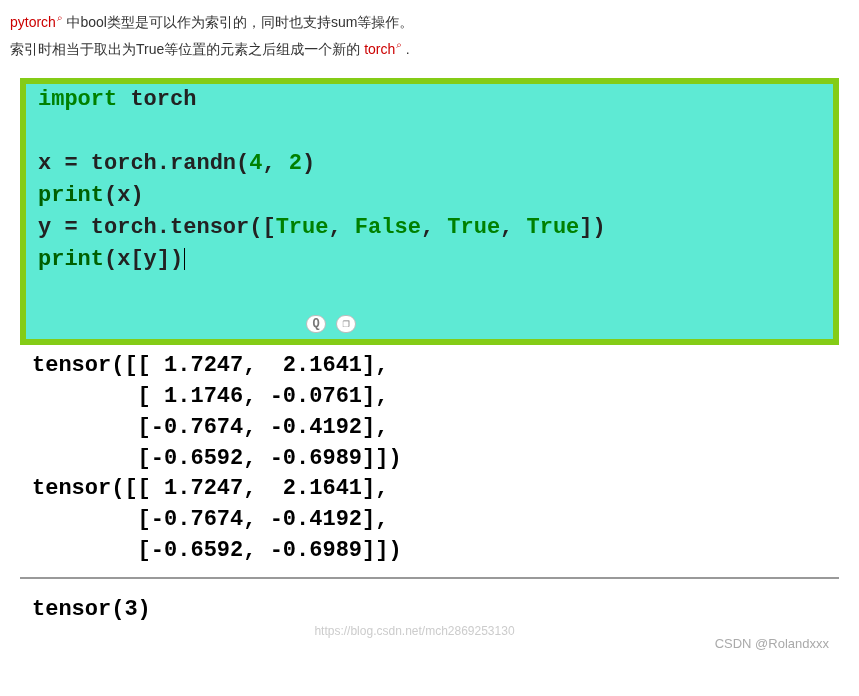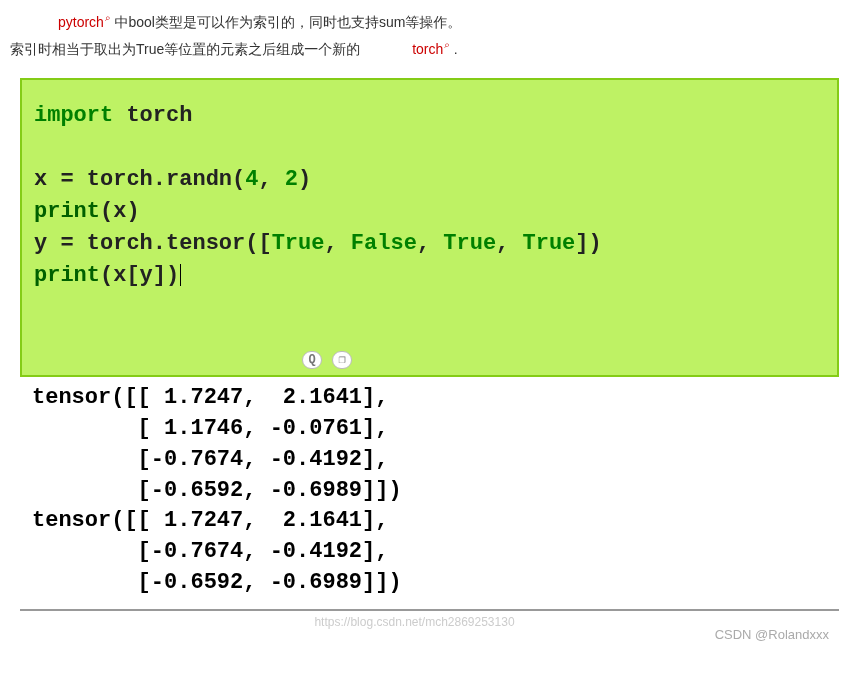--- a/index.html
+++ b/index.html
@@ -12,37 +12,36 @@
     width: 859px;
     box-sizing: border-box;
   }
   .intro-line {
     margin: 0 0 4px 0;
     font-size: 14px;
     line-height: 1.6;
   }
   .link-red {
     color: #c00;
-    margin-left: 48px;
   }
   .sup-icon {
     color: #c00;
     font-size: 10px;
     vertical-align: super;
     margin-left: 1px;
   }
   .main-block {
     margin-top: 18px;
     margin-left: 10px;
     margin-right: 10px;
   }
   .code-box {
-    border: 2px solid #84cc16;
-    background: #bef264;
-    padding: 20px 12px;
+    border: 6px solid #84cc16;
+    background: #5eead4;
+    padding: 0 12px;
     font-family: "Consolas", "Courier New", monospace;
     font-size: 22px;
     font-weight: bold;
     line-height: 1.45;
     white-space: pre;
     position: relative;
   }
   .output-box {
     padding: 6px 12px 4px 12px;
     font-family: "Consolas", "Courier New", monospace;
@@ -131,16 +130,17 @@
     </div>
   </div>
   <div class="output-box">tensor([[ 1.7247,  2.1641],
         [ 1.1746, -0.0761],
         [-0.7674, -0.4192],
         [-0.6592, -0.6989]])
 tensor([[ 1.7247,  2.1641],
         [-0.7674, -0.4192],
         [-0.6592, -0.6989]])</div>
   <hr class="divider">
+  <div class="output-box">tensor(3)</div>
 </div>
 
 <div class="watermark">https://blog.csdn.net/mch2869253130</div>
 <div class="watermark2">CSDN @Rolandxxx</div>
 
 </body></html>

